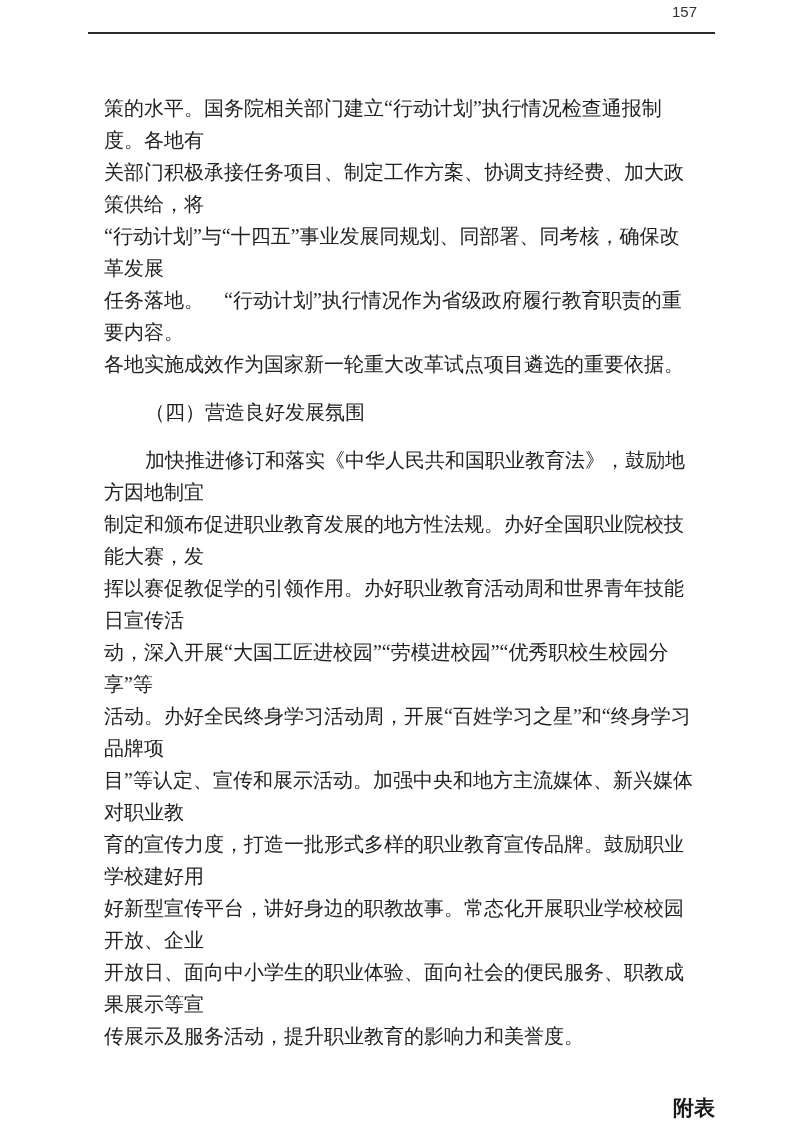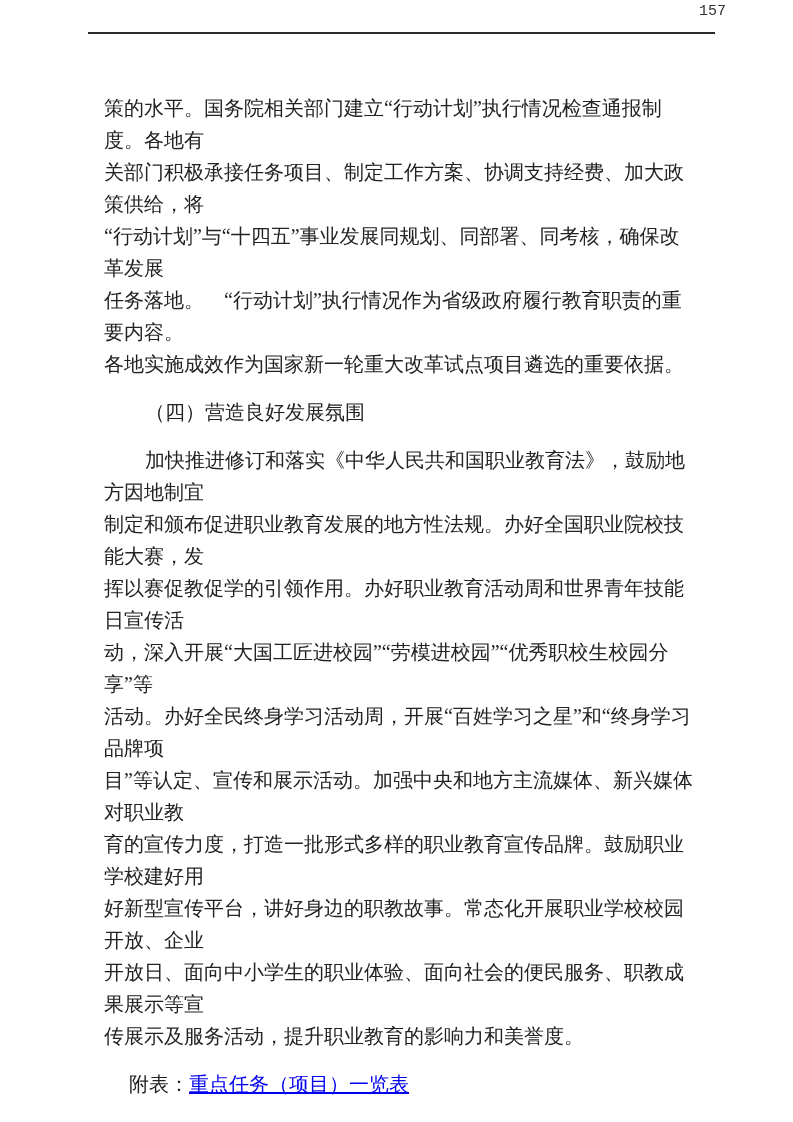--- a/index.html
+++ b/index.html
@@ -5,38 +5,38 @@
   html, body { margin: 0; padding: 0; }
   body {
     width: 793px; height: 1122px;
     background: #ffffff;
     position: relative;
     font-family: "Liberation Serif", "DejaVu Serif", serif;
     color: #222222;
     overflow: hidden;
   }
   .page-number {
-    position: absolute; top: 3px; right: 67px;
+    position: absolute; top: 3px; right: 96px;
     font-size: 15px; color: #333;
-    font-family: Liberation Mono, monospace;
+    font-family: Liberation Sans, sans-serif;
   }
   .header-rule {
     position: absolute; top: 32px; left: 88px;
     width: 627px; height: 2px; background: #2b2b2b;
   }
   .content {
     position: absolute; top: 35px; left: 88px; width: 627px;
   }
   .body-block { margin: 16px; font-size: 20px; line-height: 32px; white-space: pre-line; }
   .first-block { margin-top: 57px; }
   .indent { text-indent: 2.05em; font-family: Liberation Serif, serif; }
   .ref-line { font-size: 20px; line-height: 32px; margin: 0; text-indent: 2.05em; }
   .ref-line a { color: #0000ee; text-decoration: underline; cursor: pointer; }
   .appendix-label {
-    margin: 42px 0 0 0; font-size: 21px; font-weight: bold; line-height: 28px; color: #1a1a1a;
+    margin: 42px 0 0 0; font-size: 21px; font-weight: bold; line-height: 28px; color: #1a1a1a; text-align: right;
   }
   .appendix-title {
     margin: 0; text-align: center; font-size: 29px; font-weight: bold;
     line-height: 36px; color: #111; letter-spacing: 1px;
   }
 </style>
 </head>
 <body>
 
 <div class="page-number">157</div>
@@ -56,19 +56,18 @@
 制定和颁布促进职业教育发展的地方性法规。办好全国职业院校技能大赛，发
 挥以赛促教促学的引领作用。办好职业教育活动周和世界青年技能日宣传活
 动，深入开展“大国工匠进校园”“劳模进校园”“优秀职校生校园分享”等
 活动。办好全民终身学习活动周，开展“百姓学习之星”和“终身学习品牌项
 目”等认定、宣传和展示活动。加强中央和地方主流媒体、新兴媒体对职业教
 育的宣传力度，打造一批形式多样的职业教育宣传品牌。鼓励职业学校建好用
 好新型宣传平台，讲好身边的职教故事。常态化开展职业学校校园开放、企业
 开放日、面向中小学生的职业体验、面向社会的便民服务、职教成果展示等宣
 传展示及服务活动，提升职业教育的影响力和美誉度。</p>
 
-  <p class="ref-line"><span>附表：</span><a href="#">重点任务（项目）一览表</a></p>
 
   <h2 class="appendix-label">附表</h2>
 
   <h1 class="appendix-title">重点任务（项目）一览表</h1>
 
 </div>
 
 </body></html>

